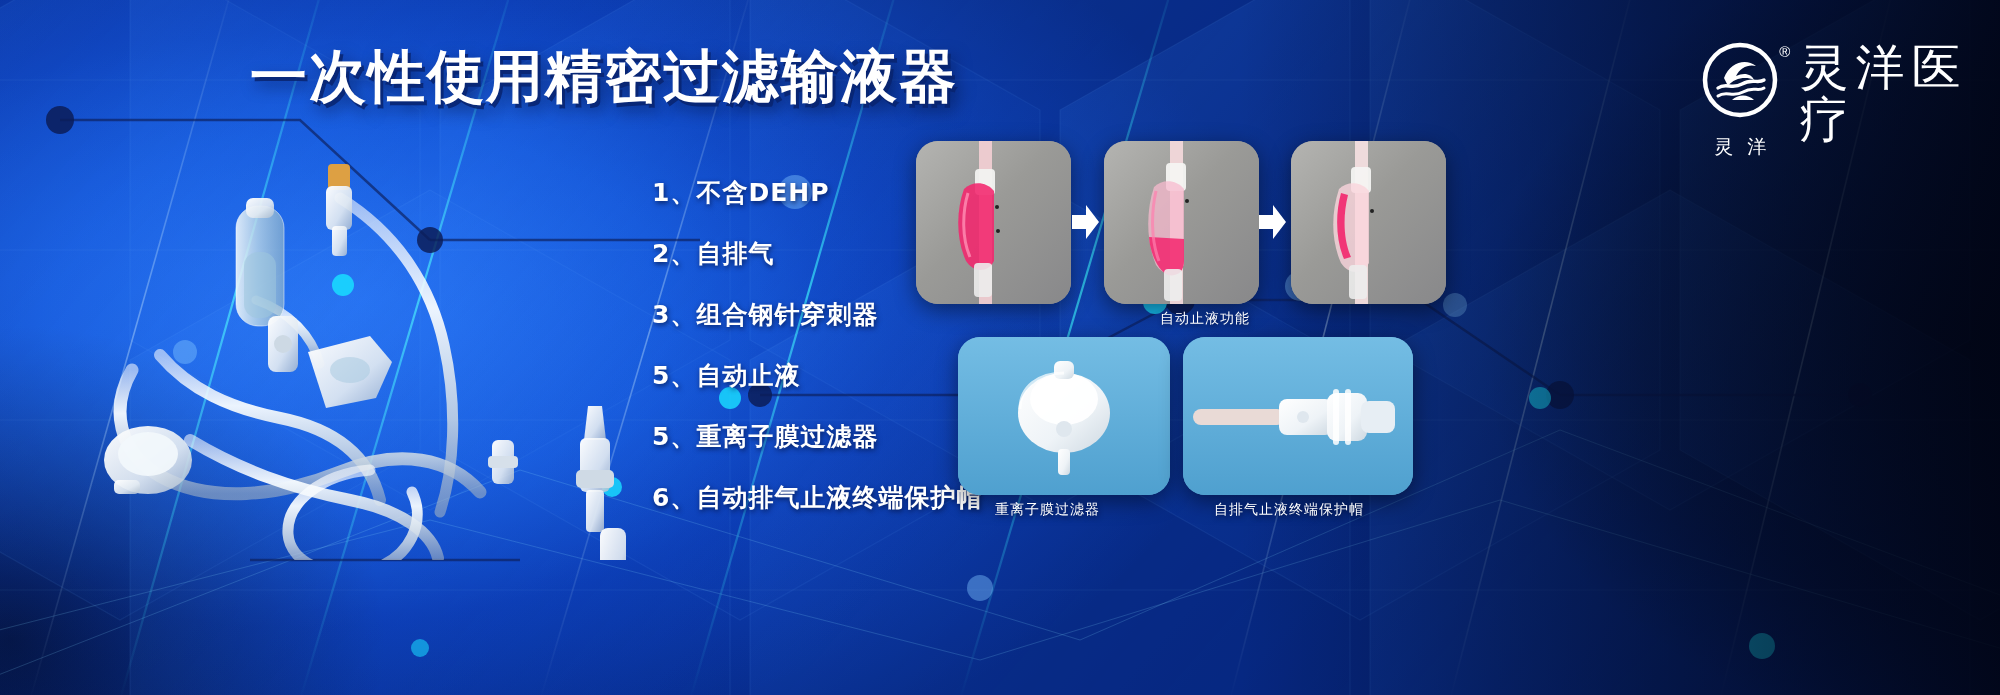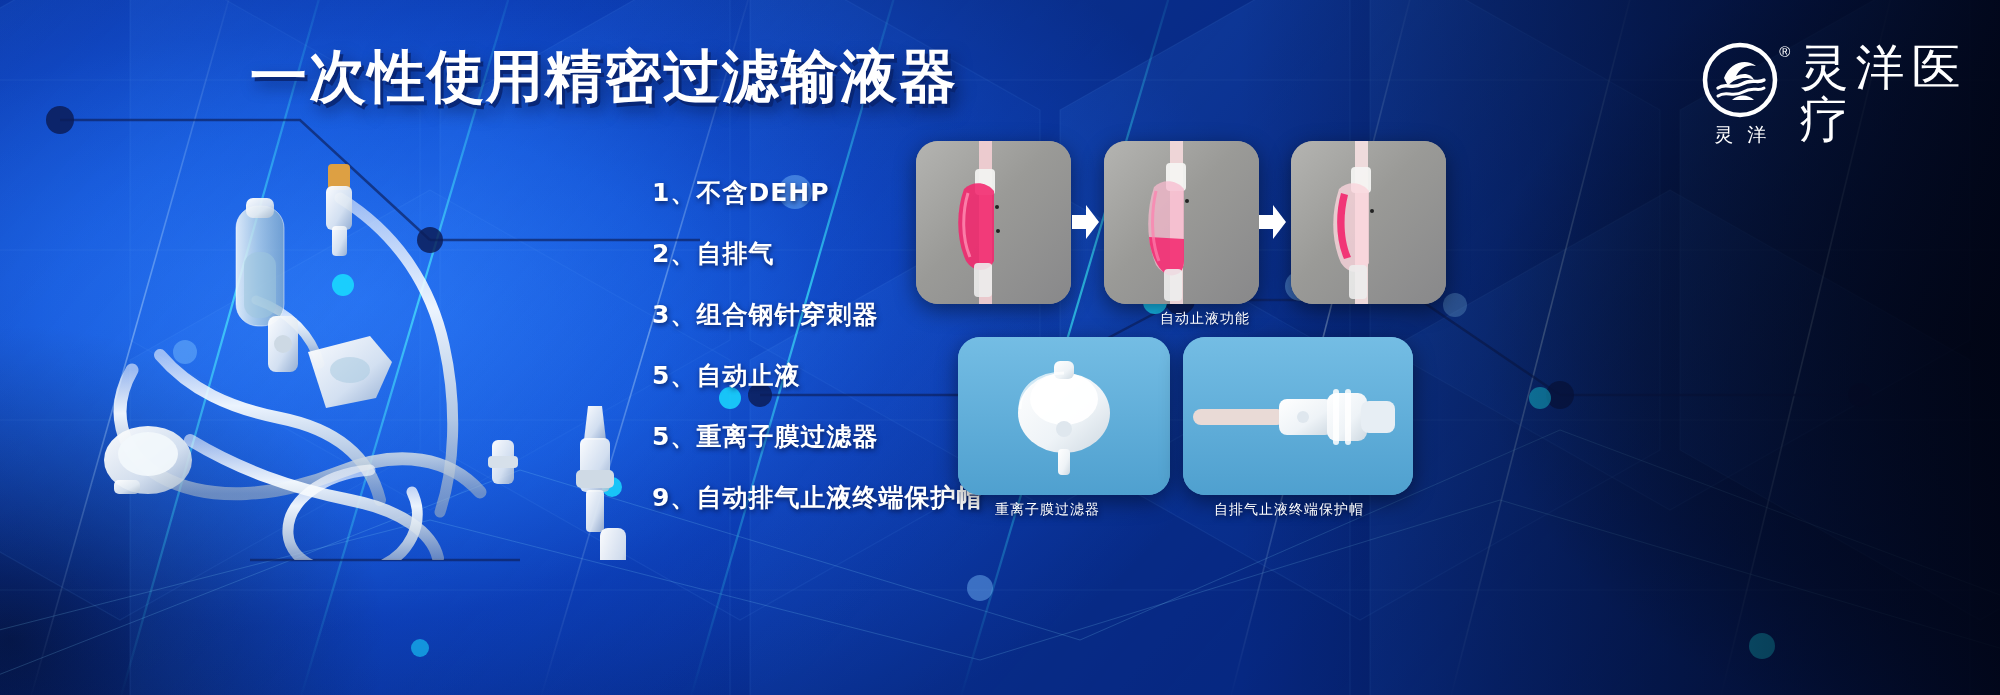--- a/index.html
+++ b/index.html
@@ -51,21 +51,21 @@
 
   
   #logo { position:absolute; left:1699px; top:42px; display:flex; align-items:flex-start; gap:18px; }
   #logo-mark { width:92px; display:flex; flex-direction:column; align-items:center; position:relative; }
   #logo-mark .ring { position:relative; width:76px; height:76px; }
   #logo-mark .reg {
     position:absolute; right:-9px; top:2px;
     color:#fff; font-size:15px; line-height:1;
   }
   #logo-mark .mark-cn {
-    margin-top:4px; color:#fff; font-size:19px; letter-spacing:14px;
+    margin-top:16px; color:#fff; font-size:19px; letter-spacing:14px;
     text-indent:14px; font-family:"DejaVu Sans","Liberation Sans",sans-serif;
   }
   #logo-text { display:flex; flex-direction:column;gap:28px; }
   #brand-cn {
     color:#fff; font-size:49px; line-height:1.06; letter-spacing:7px;
     font-family:"DejaVu Sans","Liberation Sans",sans-serif;
   }
   #brand-en {
     color:#fff; font-size:20.5px; letter-spacing:2.4px; margin-top:3px;
     font-family:"Liberation Sans",sans-serif;
@@ -321,21 +321,21 @@
       <div id="brand-cn">灵洋医疗</div>
     </div>
   </div>
 
   <div id="features">
     <div class="feature">1、不含DEHP</div>
     <div class="feature">2、自排气</div>
     <div class="feature">3、组合钢针穿刺器</div>
     <div class="feature">5、自动止液</div>
     <div class="feature">5、重离子膜过滤器</div>
-    <div class="feature">9、自动排气止液终端保护帽</div>
+    <div class="feature">6、自动排气止液终端保护帽</div>
   </div>
 
   <div class="photo top" id="photo-1">
     <svg viewBox="0 0 155 163" width="155" height="163">
       <defs>
         <linearGradient id="bgGrey" x1="0" y1="0" x2="1" y2="1">
           <stop offset="0%" stop-color="#b4b4b1"></stop>
             <stop offset="45%" stop-color="#9a9a97"></stop>
           <stop offset="100%" stop-color="#88888a"></stop>
         </linearGradient>

